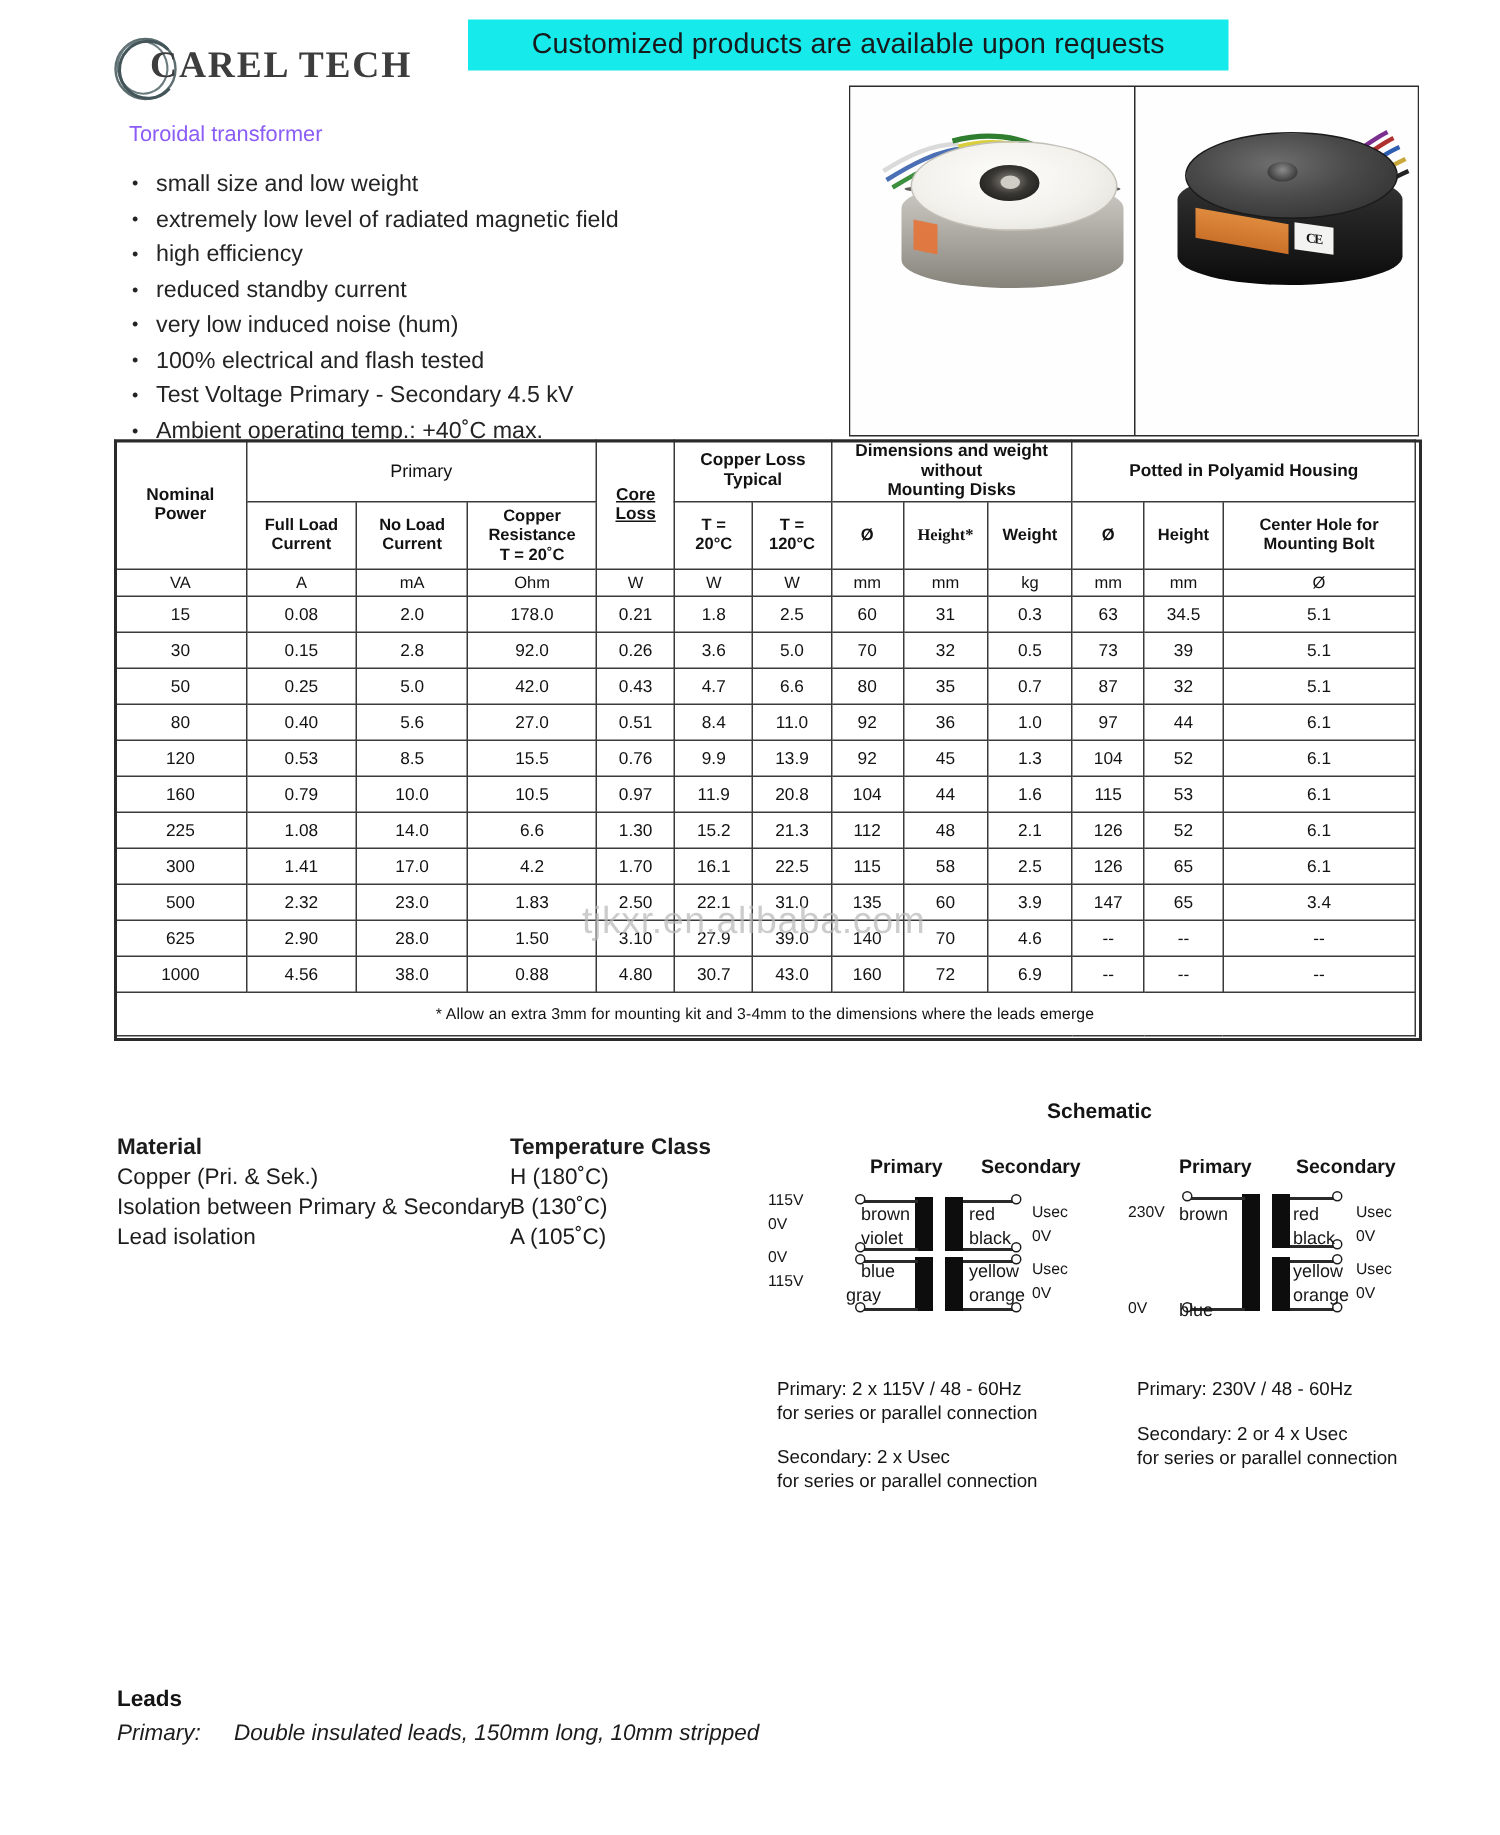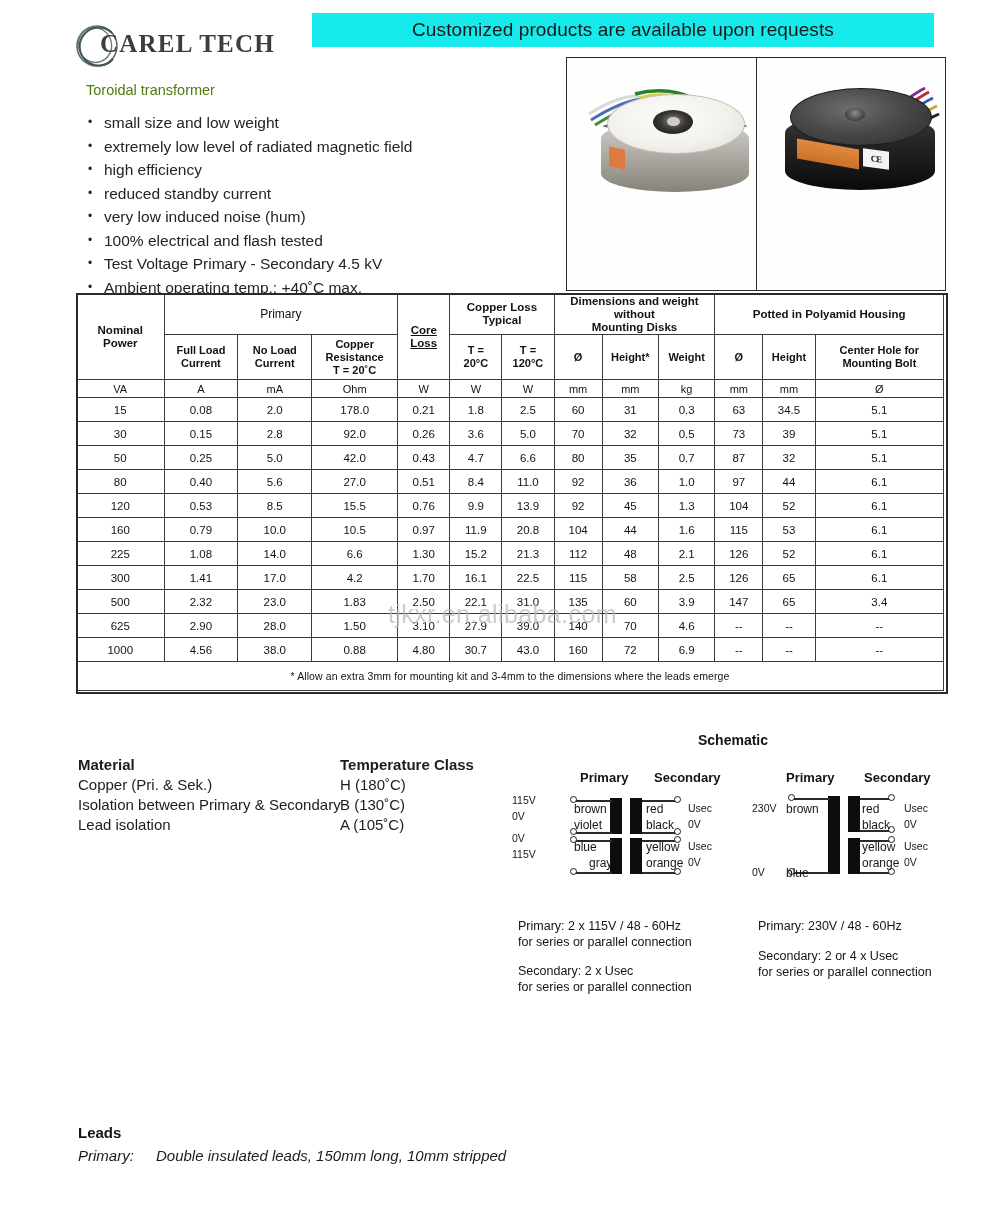--- a/index.html
+++ b/index.html
@@ -28,32 +28,32 @@
     position: absolute; left: 28px; top: 8px;
     font-family: "Liberation Serif", serif;
     font-size: 25px; font-weight: 700;
     letter-spacing: 1.2px;
     color: #3d3d3d;
     white-space: nowrap;
   }
 
   #banner {
     position: absolute; left: 312px; top: 13px;
-    width: 622px; height: 34px;
+    width: 507px; height: 34px;
     background: #16eaea;
     display: flex; align-items: center; justify-content: center;
   }
   #banner-text {
     font-size: 19px; color: #17191c;
     letter-spacing: .1px; white-space: nowrap;
   }
 
   #subtitle {
     position: absolute; left: 86px; top: 82px;
-    font-size: 14.5px; color: #4d7c0f;
+    font-size: 14.5px; color: #8b5cf6;
   }
 
   
   #bullets { position: absolute; left: 88px; top: 112px; width: 470px; }
   .bullet {
     display: flex; align-items: flex-start;
     font-size: 15.5px; line-height: 21.5px; color: #242424;
     margin-bottom: 2px; white-space: nowrap;
   }
   .bullet .dot { width: 16px; flex: 0 0 16px; text-align: left; font-size: 12px; line-height: 21.5px; }
@@ -350,21 +350,21 @@
       </th>
       <th style="width:52px;">
         <div>T =</div>
         <div>20°C</div>
       </th>
       <th style="width:52px;">
         <div>T =</div>
         <div>120°C</div>
       </th>
       <th style="width:48px;">Ø</th>
-      <th style="width:56px;">Height*</th>
+      <th style="width:56px;font-family:Liberation Serif, serif;">Height*</th>
       <th style="width:56px;">Weight</th>
       <th style="width:48px;">Ø</th>
       <th style="width:52px;">Height</th>
       <th style="width:130px;">
         <div>Center Hole for</div>
         <div>Mounting Bolt</div>
       </th>
     </tr>
     <tr class="unit-row" id="unit-row">
         <td>VA</td>
@@ -610,21 +610,21 @@
   <div class="term" style="left:162px; top:98px;"></div>
 
   <div id="sch-left-labels">
       <div class="vlabel" style="left: 0px; top: 24px;">115V</div>
       <div class="vlabel" style="left: 0px; top: 40px;">0V</div>
       <div class="vlabel" style="left: 0px; top: 62px;">0V</div>
       <div class="vlabel" style="left: 0px; top: 78px;">115V</div>
       <div class="wlabel" style="left: 62px; top: 32px;">brown</div>
       <div class="wlabel" style="left: 62px; top: 48px;">violet</div>
       <div class="wlabel" style="left: 62px; top: 70px;">blue</div>
-      <div class="wlabel" style="left: 77px; top: 86px;">gray</div>
+      <div class="wlabel" style="left: 52px; top: 86px;">gray</div>
       <div class="wlabel" style="left: 134px; top: 32px;">red</div>
       <div class="wlabel" style="left: 134px; top: 48px;">black</div>
       <div class="wlabel" style="left: 134px; top: 70px;">yellow</div>
       <div class="wlabel" style="left: 134px; top: 86px;">orange</div>
       <div class="vlabel" style="left: 176px; top: 32px;">Usec</div>
       <div class="vlabel" style="left: 176px; top: 48px;">0V</div>
       <div class="vlabel" style="left: 176px; top: 70px;">Usec</div>
       <div class="vlabel" style="left: 176px; top: 86px;">0V</div>
     </div>
 </div>

